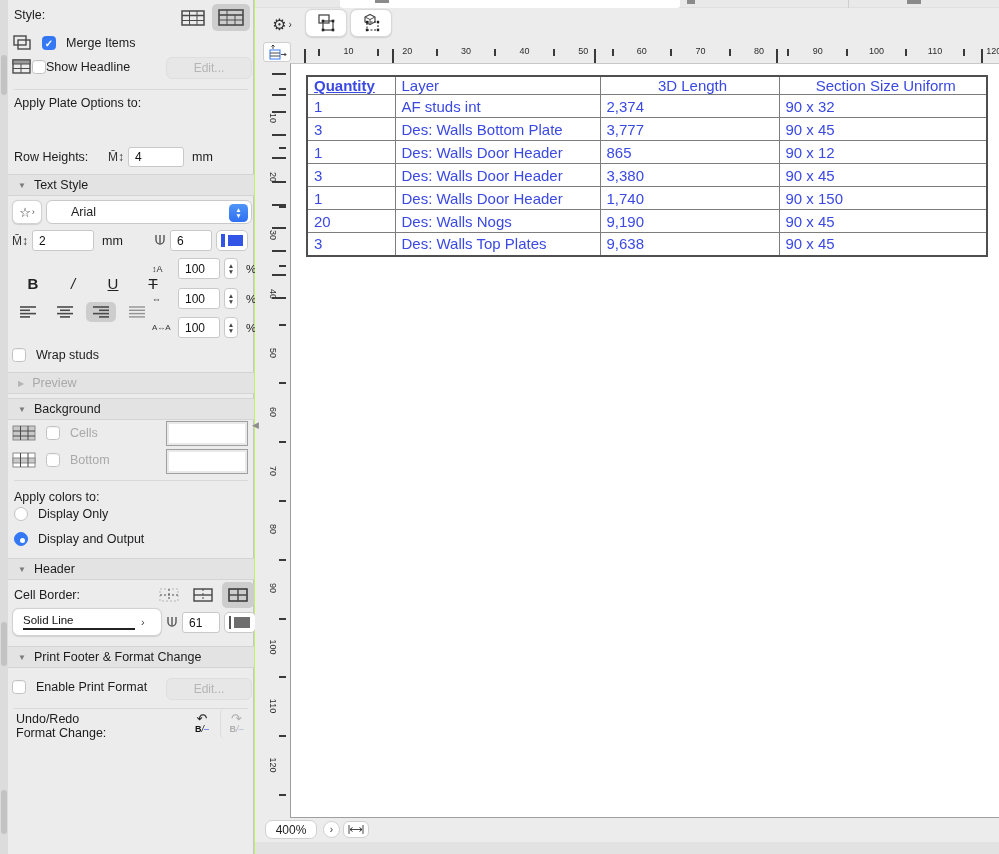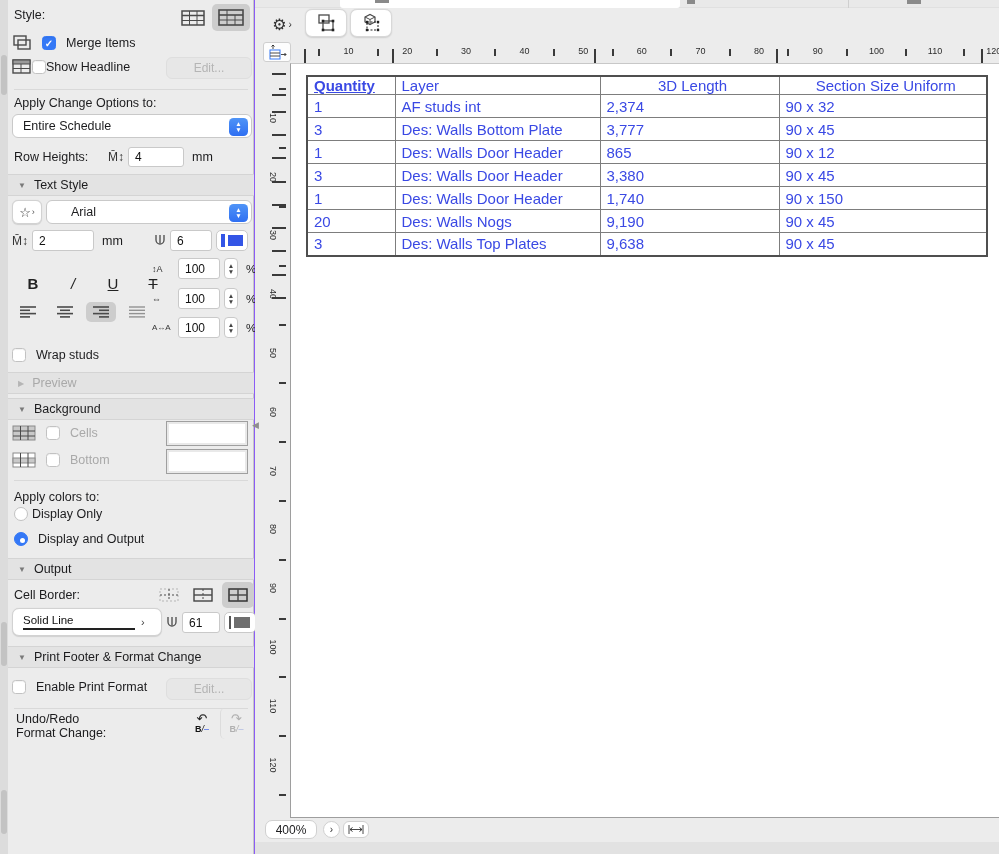--- a/index.html
+++ b/index.html
@@ -1,17 +1,17 @@
 <!DOCTYPE html>
 <html><head>
 <meta charset="utf-8">
 <style>
   * { margin:0; padding:0; box-sizing:border-box; }
   html,body { width:999px; height:854px; font-family:"Liberation Sans",sans-serif; background:#ececec; overflow:hidden; }
-  .stage { position:relative; width:862px; height:854px; background:#8b5cf6; }
+  .stage { position:relative; width:862px; height:854px; background:#bef264; }
 
   
   .edge-strip { position:absolute; left:0; top:0; width:8px; height:854px; background:#dcdcdc; }
   .edge-mark { position:absolute; left:1px; width:6px; border-radius:3px; background:#c3c3c3; }
 
   
   .panel { position:absolute; left:8px; top:0; width:246px; height:854px; background:#ececec; border-right:1px solid #c6c6c6; }
   .prow { position:absolute; display:flex; align-items:center; }
   .lbl { font-size:12.5px; color:#1c1c1e; }
   .lbl.dis { color:#a9a9a9; }
@@ -125,28 +125,21 @@
           <line x1="9" y1="5" x2="9" y2="14"></line>
         </svg>
       <span class="chk"></span>
       <span class="lbl">Show Headline</span>
     </div>
     <div class="btn-dis" style="position:absolute;left:158px;top:57px;width:86px;height:22px;">Edit...</div>
 
     <div class="divline" style="top:89px;"></div>
 
     <div class="prow" style="left:6px;top:96px;">
-      <span class="lbl">Apply Change Options to:</span>
-    </div>
-    <div class="dropdown" style="position:absolute;left:4px;top:114px;width:240px;height:24px;">
-      <span class="lbl" style="margin-left:10px;">Entire Schedule</span>
-      <span class="bluechev" style="position:absolute;right:3px;top:2.5px;">
-          <span>▲</span>
-          <span>▼</span>
-        </span>
+      <span class="lbl">Apply Plate Options to:</span>
     </div>
 
     <div class="prow" style="left:6px;top:150px;">
       <span class="lbl">Row Heights:</span>
     </div>
     <div class="prow" style="left:100px;top:147px;gap:4px;">
       <span style="font-size:12px;color:#333;">M̄↕</span>
       <span class="input" style="width:56px;height:20px;">4</span>
       <span class="lbl" style="margin-left:4px;">mm</span>
     </div>
@@ -293,32 +286,32 @@
       <span class="chk"></span>
       <span class="lbl dis">Bottom</span>
     </div>
     <div class="colorwell" style="position:absolute;left:158px;top:449px;width:82px;height:25px;"></div>
 
     <div class="divline" style="top:480px;"></div>
 
     <div class="prow" style="left:6px;top:490px;">
       <span class="lbl">Apply colors to:</span>
     </div>
-    <div class="prow" style="left:6px;top:507px;gap:4px;">
+    <div class="prow" style="left:6px;top:507px;gap:10px;">
       <span class="radio"></span>
       <span class="lbl">Display Only</span>
     </div>
     <div class="prow" style="left:6px;top:532px;gap:10px;">
       <span class="radio on"></span>
       <span class="lbl">Display and Output</span>
     </div>
 
     <div class="sechead" style="top:558px;">
       <span class="tri">▼</span>
-      <span class="lbl">Output</span>
+      <span class="lbl">Header</span>
     </div>
 
     <div class="prow" style="left:6px;top:588px;">
       <span class="lbl">Cell Border:</span>
     </div>
     <div class="prow" style="left:146px;top:582px;gap:4px;">
       <span class="tgl" style="width:30px;height:24px;">
           <svg width="20" height="14" viewBox="0 0 20 14">
             <rect x="1" y="1" width="18" height="12" fill="none" stroke="#b5b5b5" stroke-dasharray="2 2"></rect>
             <line x1="1" y1="7" x2="19" y2="7" stroke="#b5b5b5" stroke-dasharray="2 2"></line>

